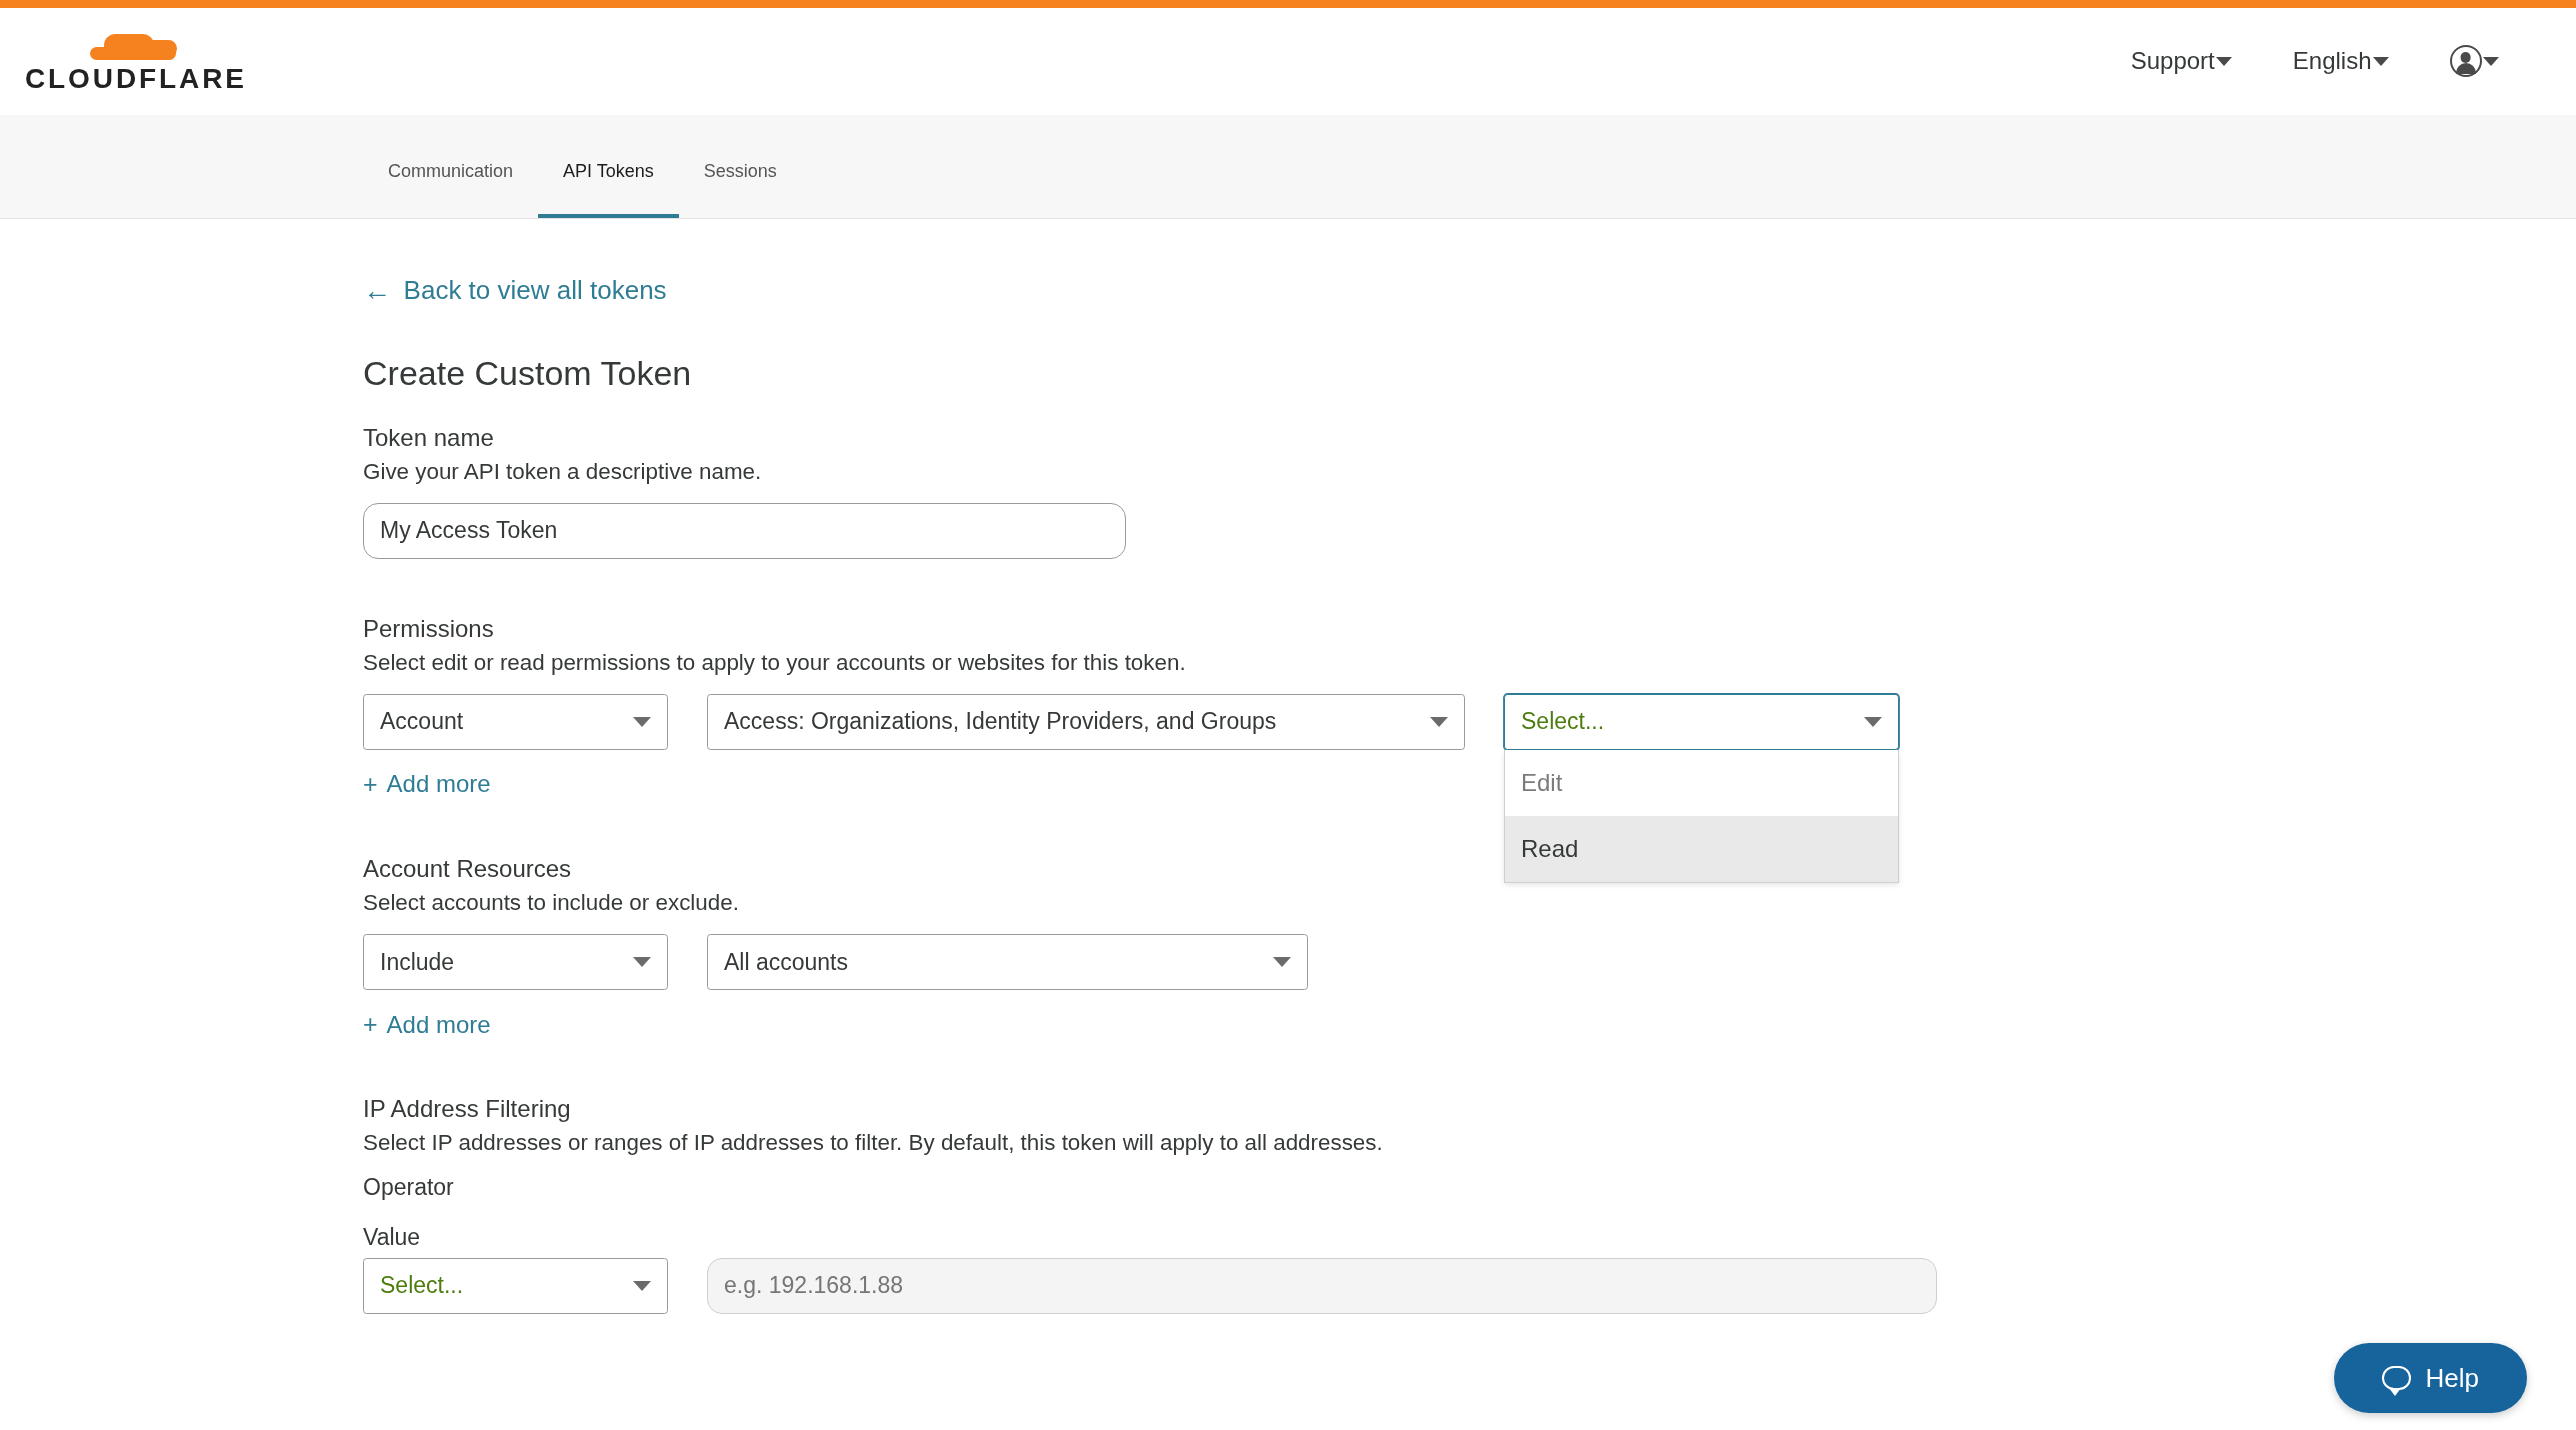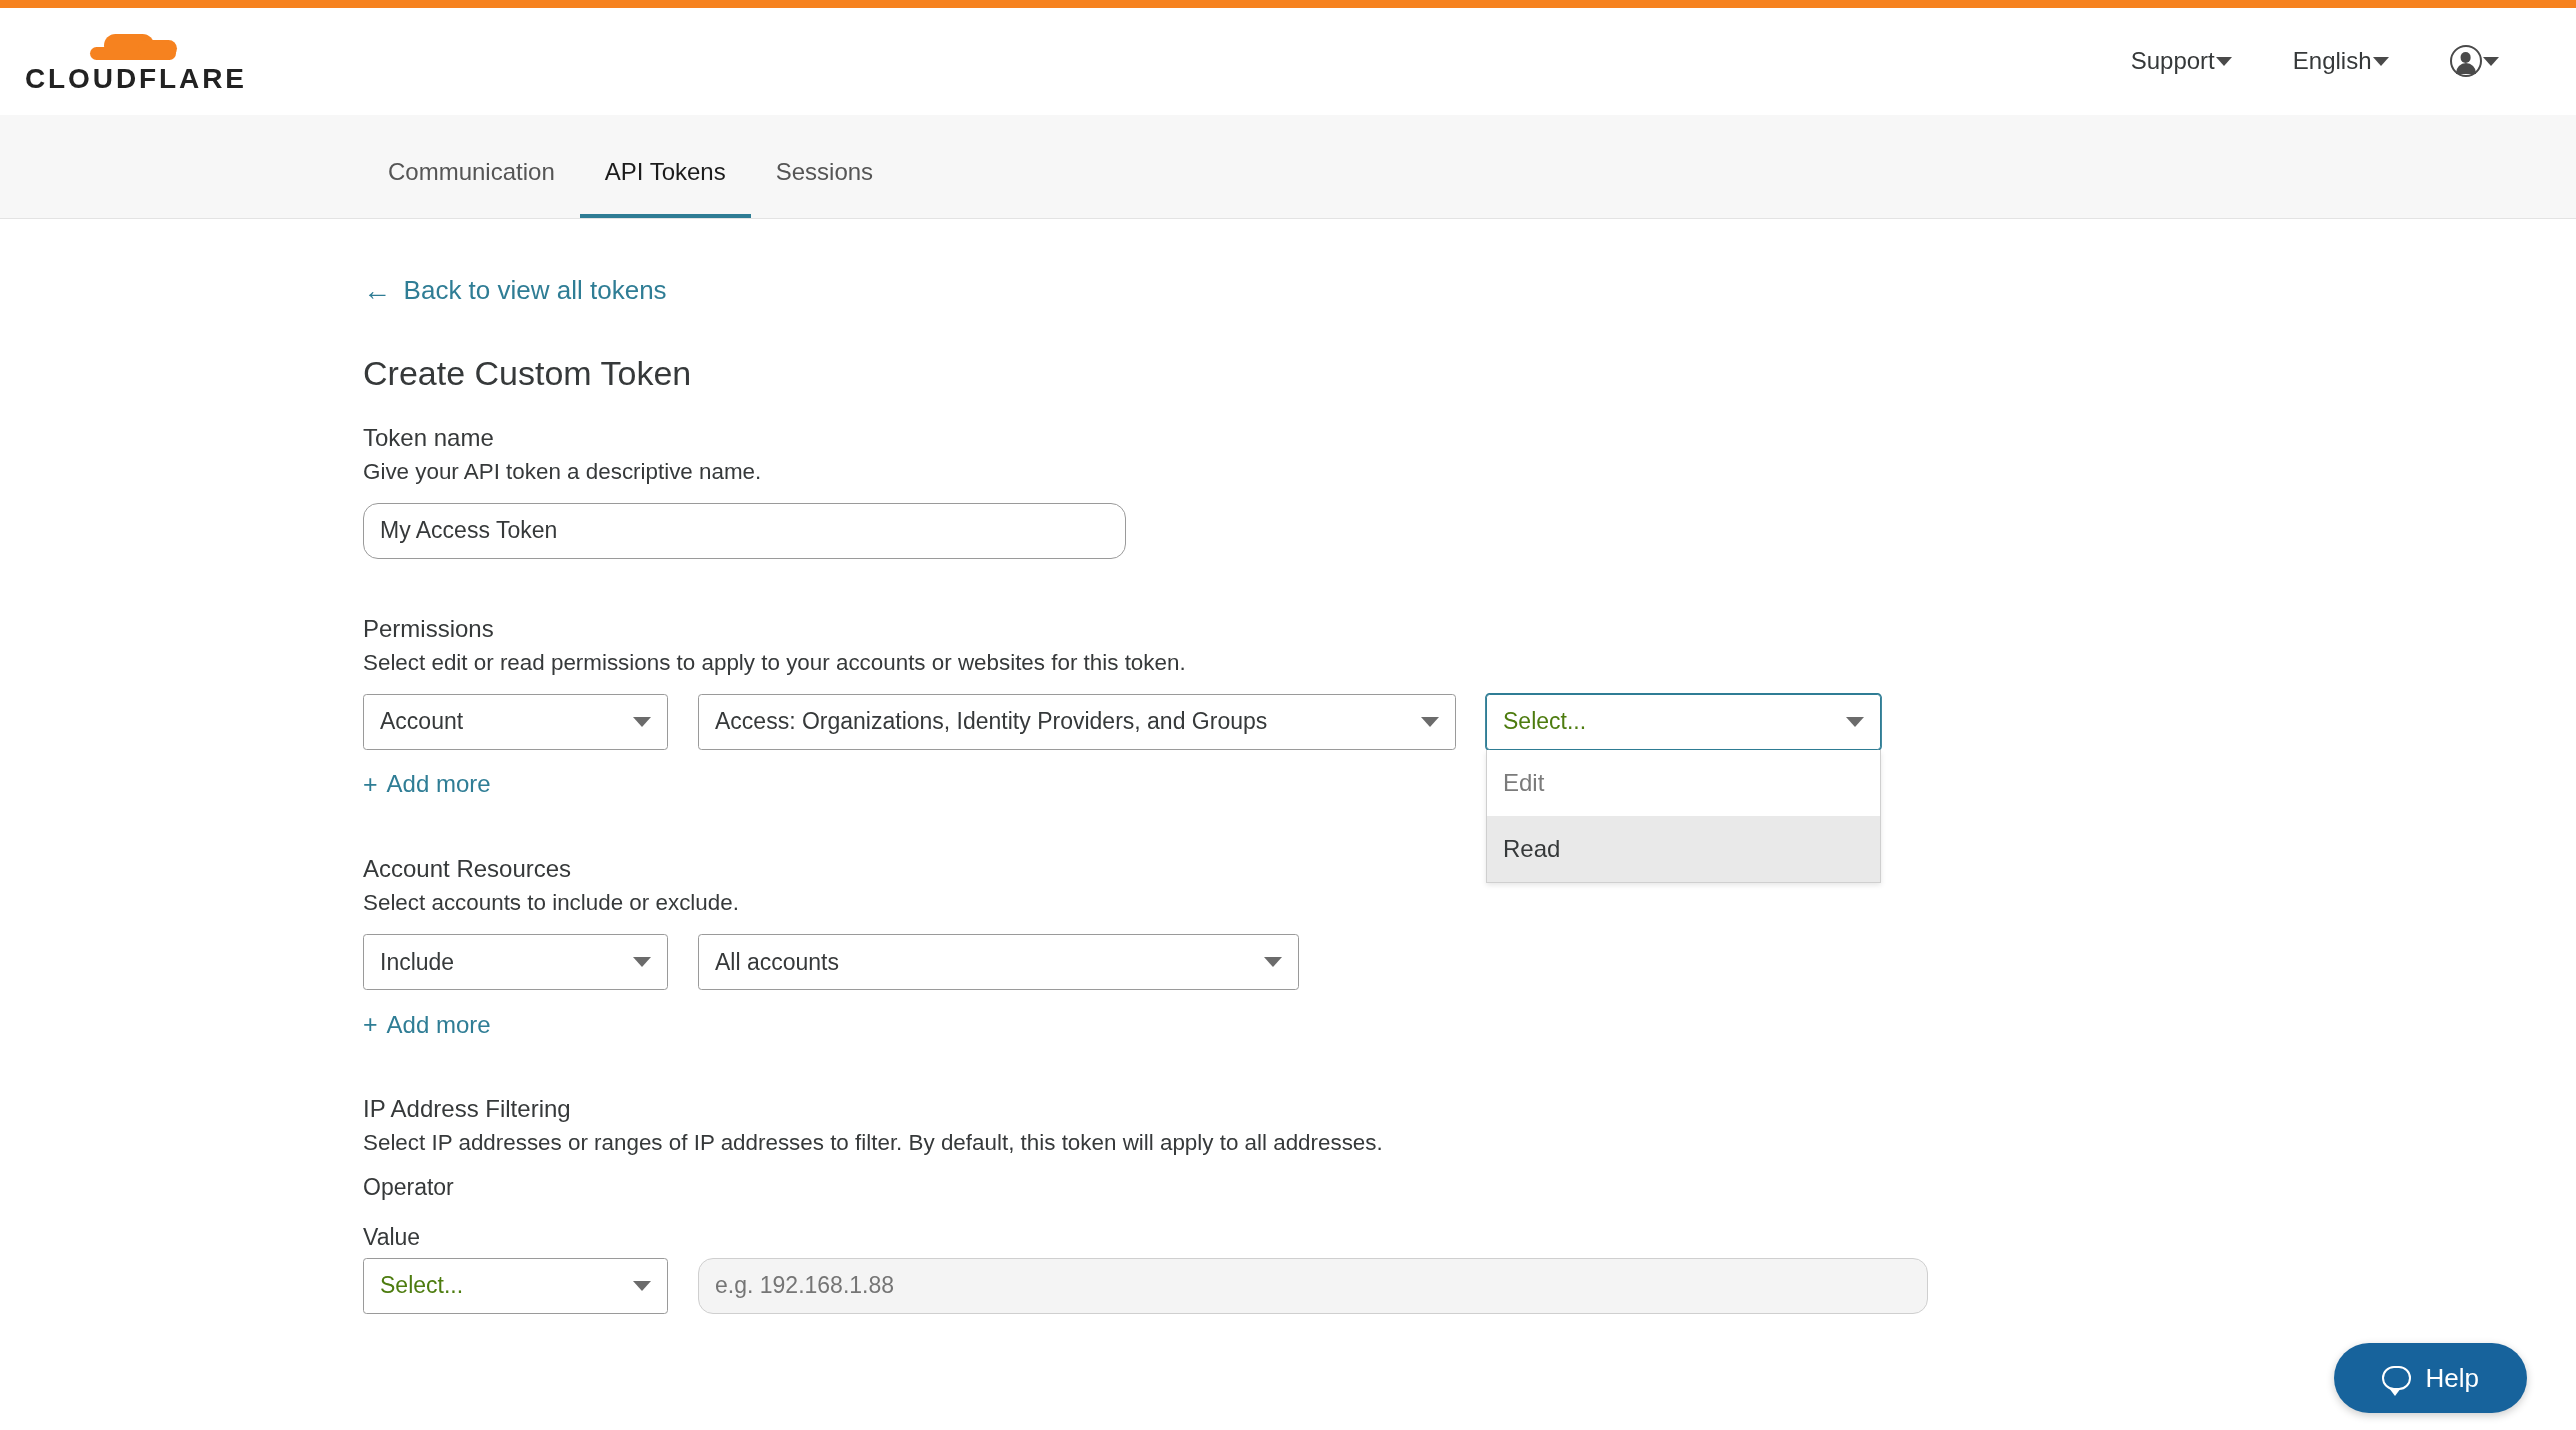--- a/index.html
+++ b/index.html
@@ -113,21 +113,21 @@
     height: 104px;
     background: #f7f7f7;
     border-bottom: 0.9px solid #e3e3e3;
     display: flex;
     align-items: stretch;
     padding-left: 363px;
   }
   .tab {
     display: flex;
     align-items: center;
-    font-size: 24px;
+    font-size: 18px;
     color: #555;
     padding: 0 25px;
     cursor: pointer;
     border-bottom: 4.5px solid transparent;
     margin-top: 14.4px;
   }
   .tab.active {
     color: #1c1c1c;
     border-bottom-color: #2f7d95;
   }
@@ -204,21 +204,21 @@
     width: 0; height: 0;
     border-left: 9px solid transparent;
     border-right: 9px solid transparent;
     border-top: 10px solid #6b6b6b;
   }
   .select.open {
     border-color: #2f7d95;
     box-shadow: 0 0 0 0.9px #2f7d95;
   }
 
-  .row { display: flex; gap: 30px; align-items: flex-end; }
+  .row { display: flex; gap: 39px; align-items: flex-end; }
 
   .add-more {
     margin-top: 20px;
     color: #2f7d95;
     font-size: 24px;
     display: inline-flex;
     align-items: center;
     gap: 9px;
     cursor: pointer;
   }

